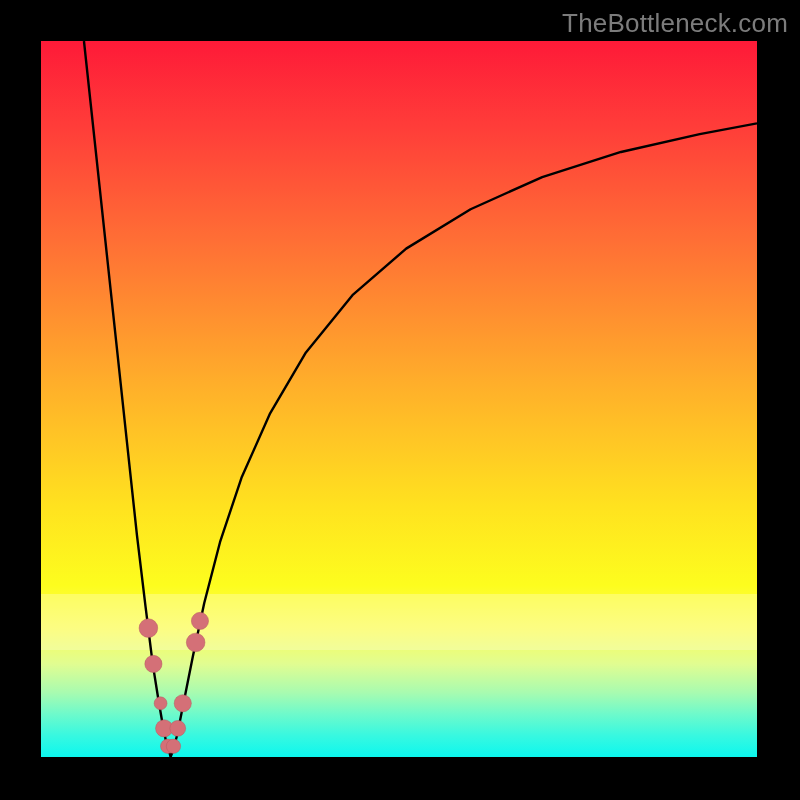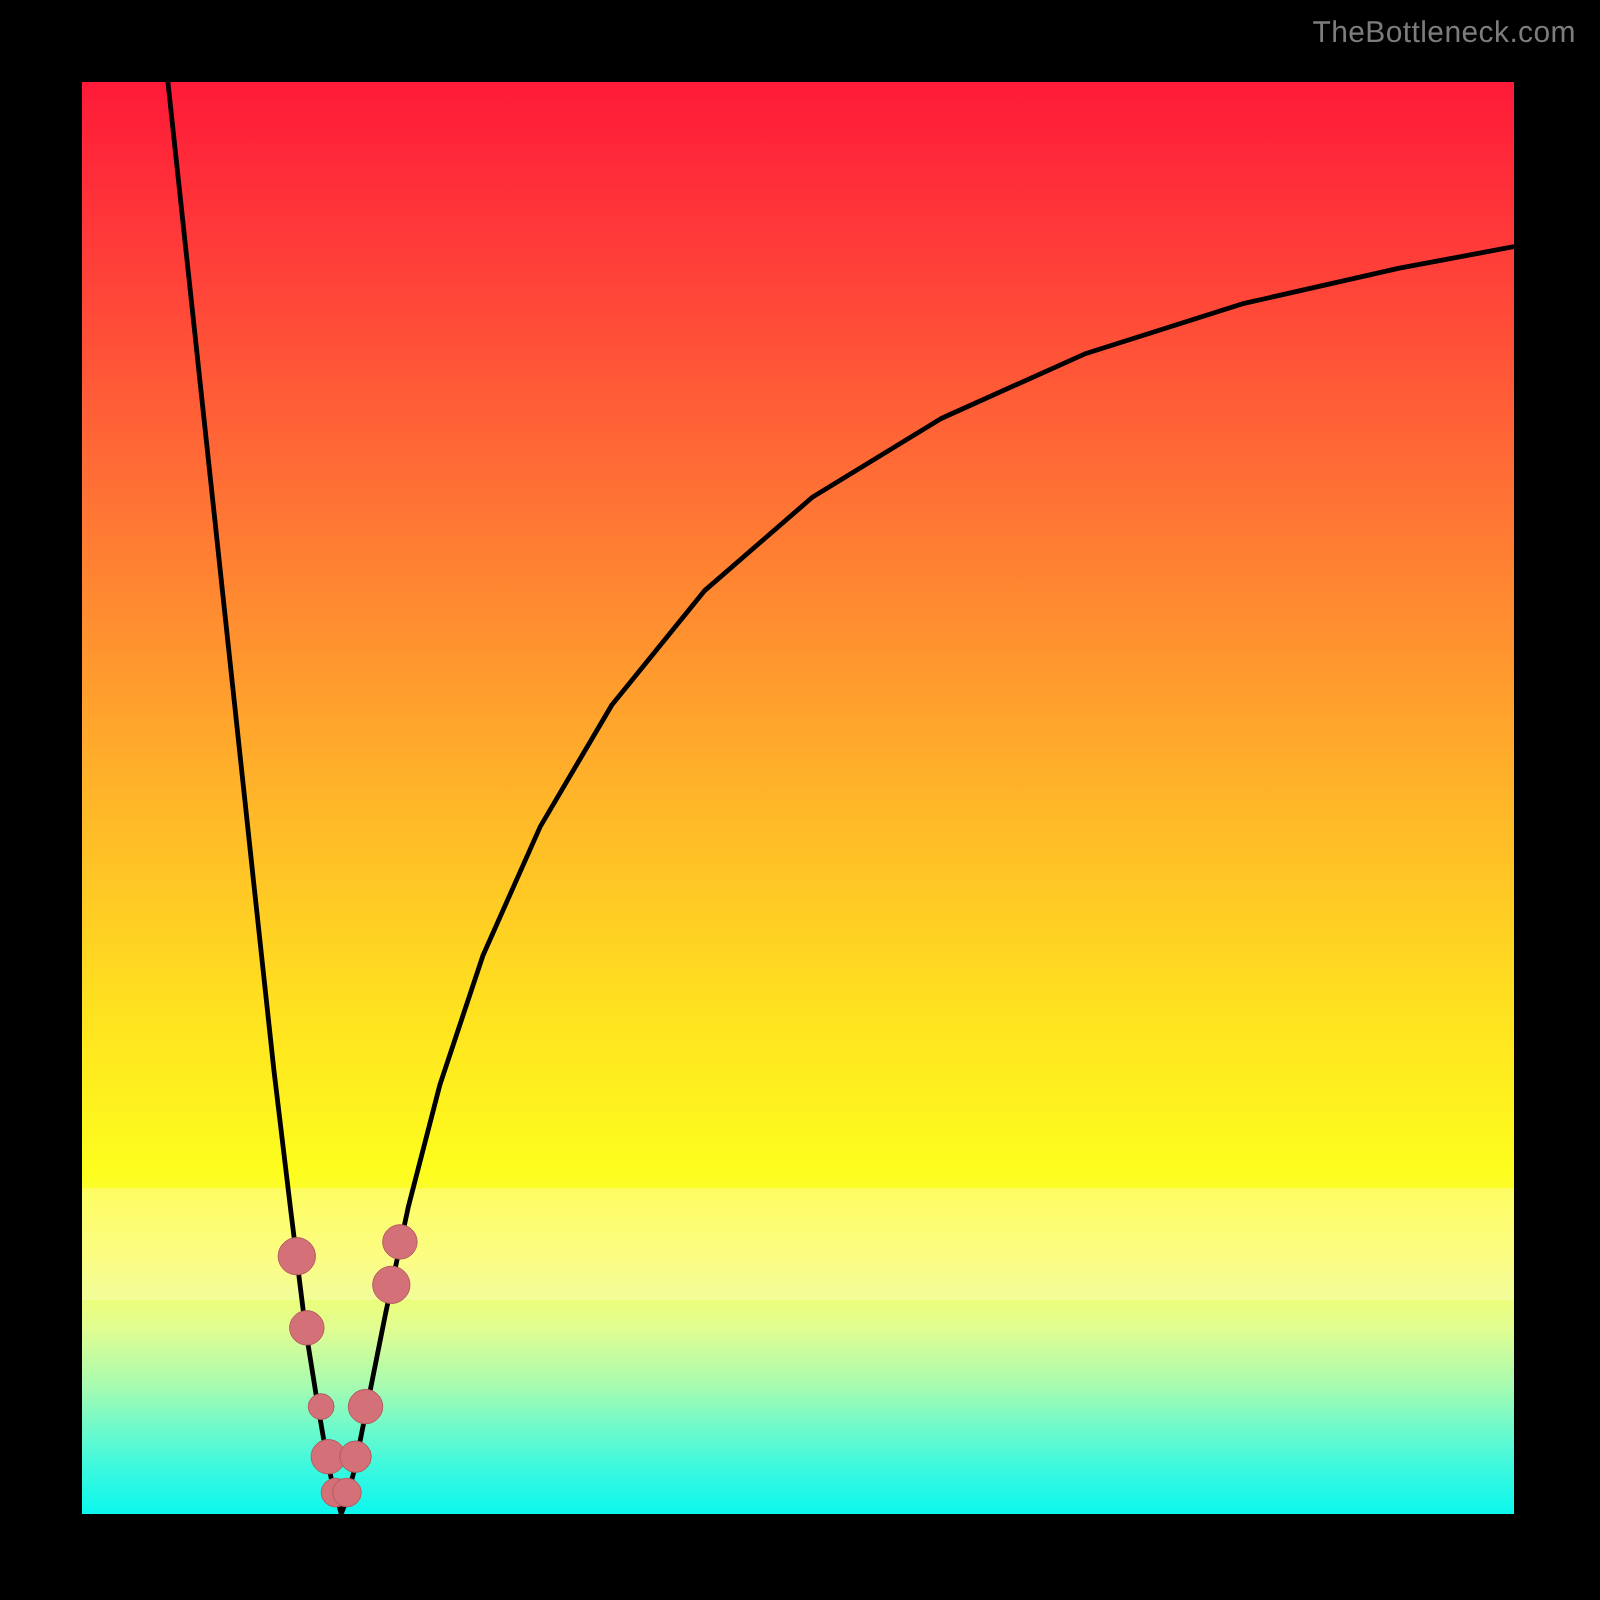--- a/index.html
+++ b/index.html
@@ -53,21 +53,21 @@
     top: 0;
     left: 0;
     width: 716px;
     height: 716px;
   }
   .watermark {
     position: absolute;
     top: 8px;
     right: 12px;
     color: #7c7c7c;
-    font-size: 15px;
+    font-size: 26px;
     letter-spacing: 0.2px;
   }
 </style>
 </head>
 <body>
 
 <div class="frame">
   <div class="plot-area">
     <div class="light-band"></div>
     <svg class="curves" viewBox="0 0 716 716" preserveAspectRatio="none">

